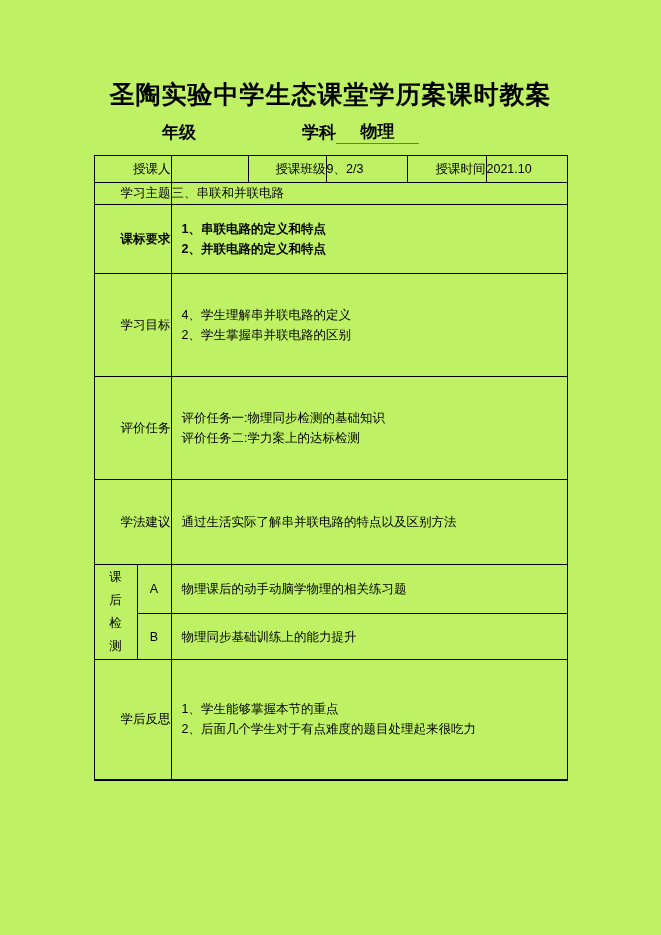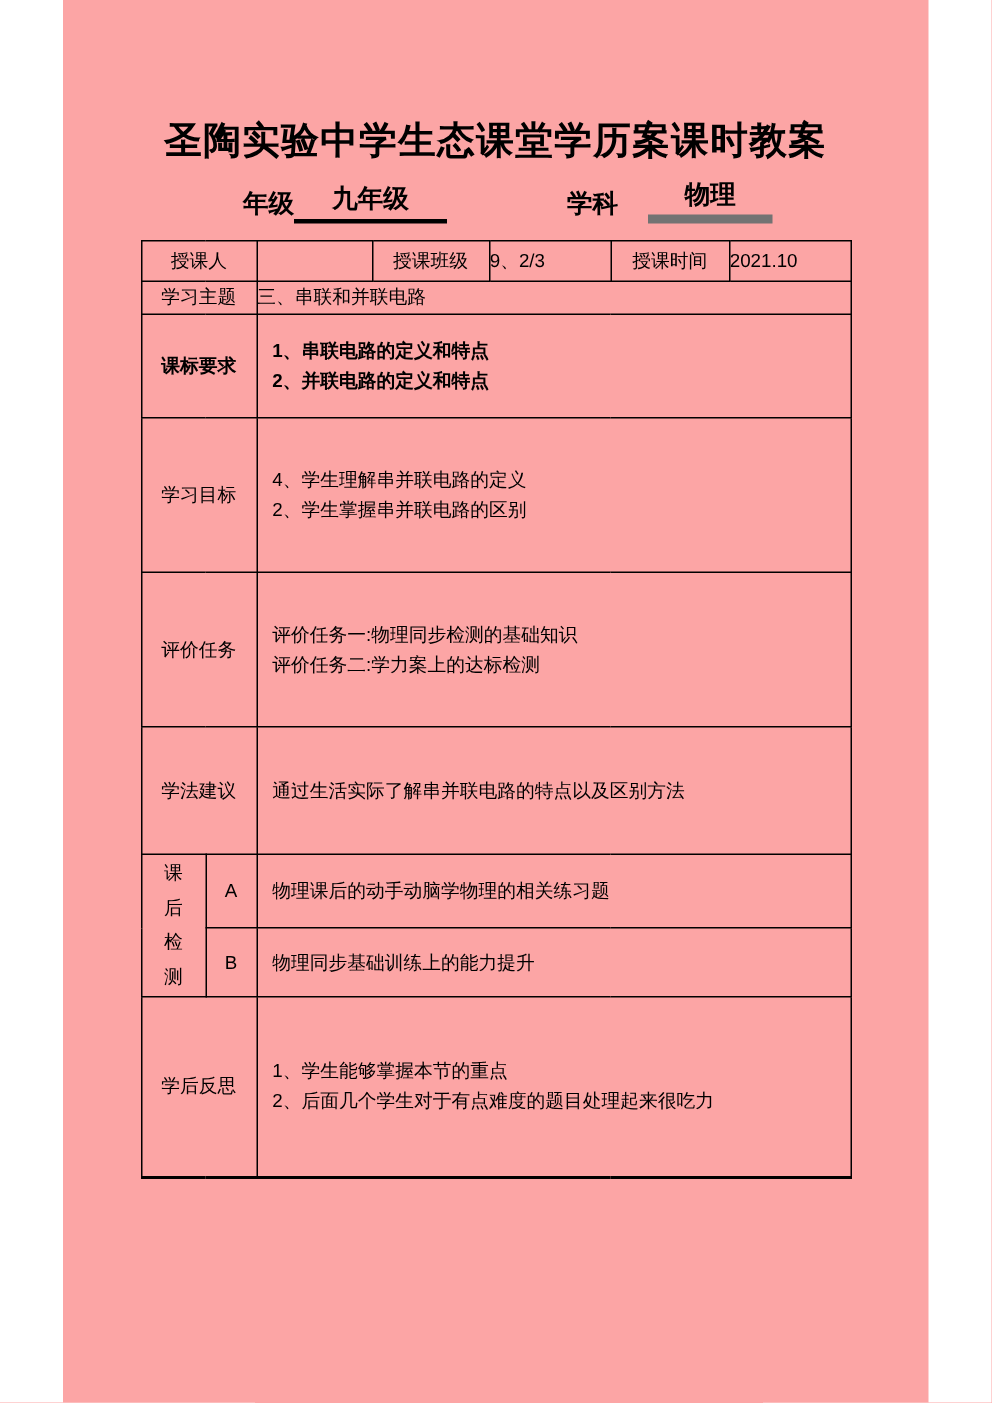--- a/index.html
+++ b/index.html
@@ -2,56 +2,56 @@
 <html><head>
 <meta charset="utf-8">
 <style>
   * { box-sizing: border-box; margin: 0; padding: 0; }
   body {
     background: #ffffff;
     font-family: "Liberation Sans", sans-serif;
     color: #000000;
   }
   .page {
-    width: 577px;
+    width: 661px;
     height: 935px;
-    background: #fca5a5;
+    background: #bef264;
     margin: 0 auto;
     position: relative;
     overflow: hidden;
   }
   .page-title {
     padding-top: 78px;
     text-align: center;
     font-family: "Liberation Serif", serif;
     font-weight: bold;
     font-size: 25px;
     line-height: 34px;
     letter-spacing: 1px;
     white-space: nowrap;
   }
   .subline {
     width: 473px;
     margin: 9px auto 0;
     display: flex;
     align-items: flex-end;
-    font-family: Liberation Mono, monospace;
+    font-family: Liberation Sans, sans-serif;
     font-weight: bold;
     font-size: 17px;
     line-height: 22px;
   }
   .grade-field { margin-left: 68px; display: flex; align-items: flex-end; }
-  .subject-field { margin-left: 80px; display: flex; align-items: flex-end; gap: 20px; }
+  .subject-field { margin-left: 106px; display: flex; align-items: flex-end; }
   .u-line {
     display: inline-block;
     text-align: center;
     white-space: nowrap;
   }
   .u-grade { width: 102px; border-bottom: 3px solid #000; }
-  .u-subject { width: 83px; border-bottom: 6px solid #737373; }
+  .u-subject { width: 83px; border-bottom: 1px solid #737373; }
   table.lesson-table {
     border-collapse: collapse;
     table-layout: fixed;
     width: 473px;
     margin: 11px auto 0;
   }
   .lesson-table td {
     border: 1px solid #000000;
     font-size: 12.5px;
     vertical-align: middle;
@@ -60,43 +60,40 @@
   .lesson-table tr.r1 { height: 27px; }
   .lesson-table tr.r2 { height: 22px; }
   .lesson-table tr.r3 { height: 69px; font-weight: bold; }
   .lesson-table tr.r4 { height: 103px; }
   .lesson-table tr.r5 { height: 103px; }
   .lesson-table tr.r6 { height: 85px; }
   .lesson-table tr.r7 { height: 49px; }
   .lesson-table tr.r8 { height: 46px; }
   .lesson-table tr.r9 { height: 120px; }
   .lesson-table tr.r9 td { border-bottom-width: 2px; }
-  .label-cell { text-align: center; }
+  .label-cell { text-align: right; }
   .content-cell {
     text-align: left;
     padding: 0 8px 0 10px;
     line-height: 20px;
   }
   .center-cell { text-align: left; }
   .vertical-label { text-align: center; line-height: 23px; }
   .key-cell { text-align: center; }
 </style>
 </head>
 <body>
 
 <div class="page">
 
   <div class="page-title">圣陶实验中学生态课堂学历案课时教案</div>
 
   <div class="subline">
     <div class="grade-field">
       <span>年级</span>
-      <span class="u-line u-grade">
-        <span>九年级</span>
-      </span>
     </div>
     <div class="subject-field">
       <span>学科</span>
       <span class="u-line u-subject">
         <span>物理</span>
       </span>
     </div>
   </div>
 
   <table class="lesson-table">

